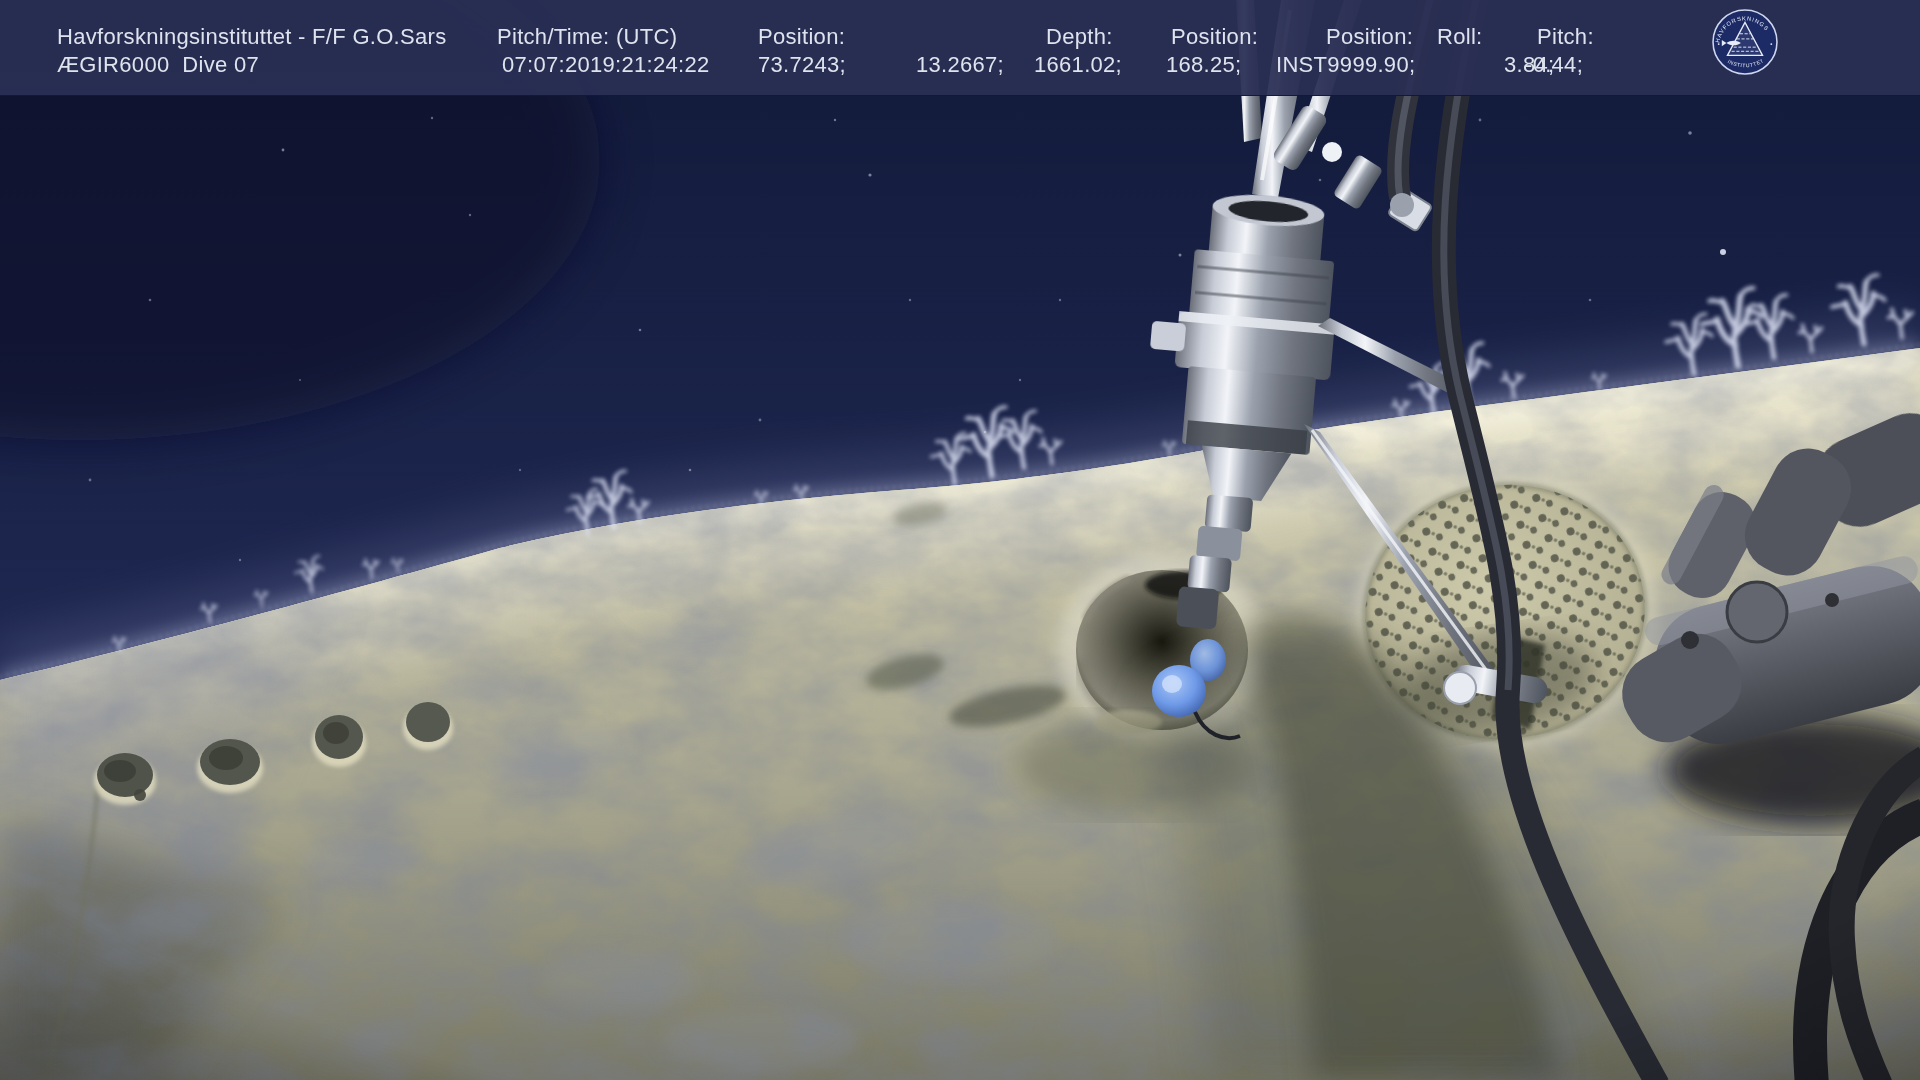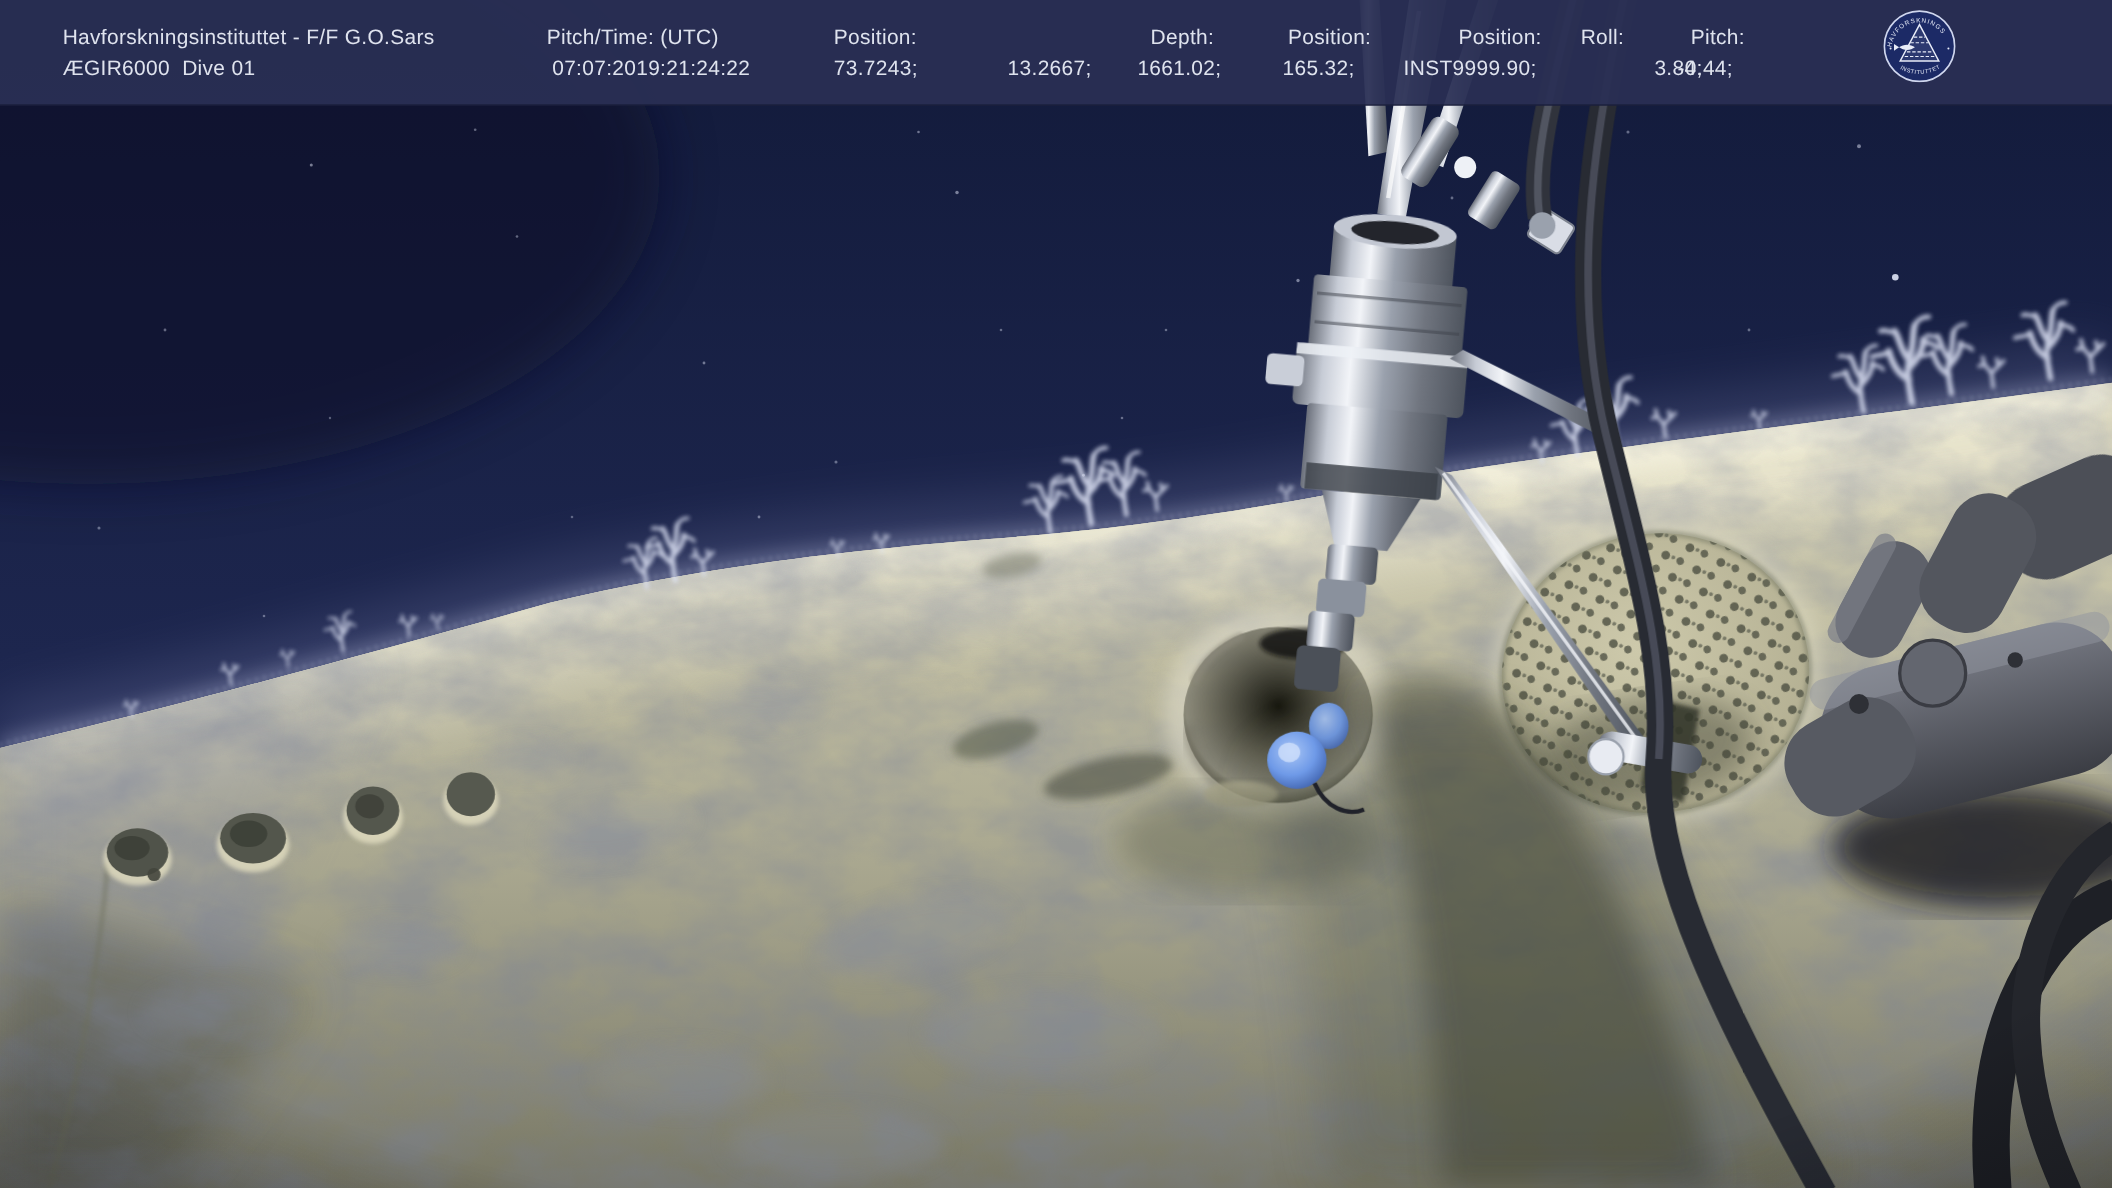--- a/index.html
+++ b/index.html
@@ -3,21 +3,21 @@
 <meta charset="utf-8">
 <style>
   html,body{margin:0;padding:0;background:#000;}
   .stage{position:relative;width:1920px;height:1080px;overflow:hidden;
          font-family:"Liberation Sans",sans-serif;background:#151c3d;}
   .scene{position:absolute;inset:0;}
   
   .hud{position:absolute;left:0;top:0;width:1920px;height:95px;
        background:rgba(41,47,84,0.94);
        border-bottom:1px solid rgba(18,22,46,0.85);z-index:10;}
-  .hud span{position:absolute;color:#dfe3ee;font-size:19px;white-space:pre;
+  .hud span{position:absolute;color:#dfe3ee;font-size:22px;white-space:pre;
             letter-spacing:.3px;}
   .r1{top:24px;} .r2{top:52px;}
   .logo-badge{position:absolute;left:1712px;top:9px;width:66px;height:66px;z-index:11;}
 </style>
 </head>
 <body>
 
 <div class="stage">
 
   <svg class="scene" width="1920" height="1080" viewBox="0 0 1920 1080">
@@ -334,34 +334,34 @@
       <circle cx="1832" cy="600" r="7" fill="#2e3036"></circle>
       <path d="M1925,815 C1845,845 1800,950 1812,1085" stroke="#1e2026" stroke-width="34" fill="none"></path>
       <path d="M1925,758 C1870,790 1838,870 1842,940 C1845,1000 1862,1045 1880,1085" stroke="#24262c" stroke-width="26" fill="none"></path>
     </g>
 
     <rect x="0" y="0" width="1920" height="1080" fill="url(#vignG)"></rect>
   </svg>
 
   <div class="hud">
     <span class="r1" style="left:57px">Havforskningsinstituttet - F/F G.O.Sars</span>
-    <span class="r2" style="left:57px">ÆGIR6000  Dive 01</span>
+    <span class="r2" style="left:57px">ÆGIR6000  Dive 07</span>
 
     <span class="r1" style="left:497px">Pitch/Time: (UTC)</span>
     <span class="r2" style="left:502px">07:07:2019:21:24:22</span>
 
     <span class="r1" style="left:758px">Position:</span>
     <span class="r2" style="left:758px">73.7243;</span>
     <span class="r2" style="left:916px">13.2667;</span>
 
     <span class="r1" style="left:1046px">Depth:</span>
     <span class="r2" style="left:1034px">1661.02;</span>
 
     <span class="r1" style="left:1171px">Position:</span>
-    <span class="r2" style="left:1166px">165.32;</span>
+    <span class="r2" style="left:1166px">168.25;</span>
 
     <span class="r1" style="left:1326px">Position:</span>
     <span class="r2" style="left:1276px">INST9999.90;</span>
 
     <span class="r1" style="left:1437px">Roll:</span>
     <span class="r2" style="left:1504px">3.84;</span>
 
     <span class="r1" style="left:1537px">Pitch:</span>
     <span class="r2" style="left:1525px">-0.44;</span>
   </div>

